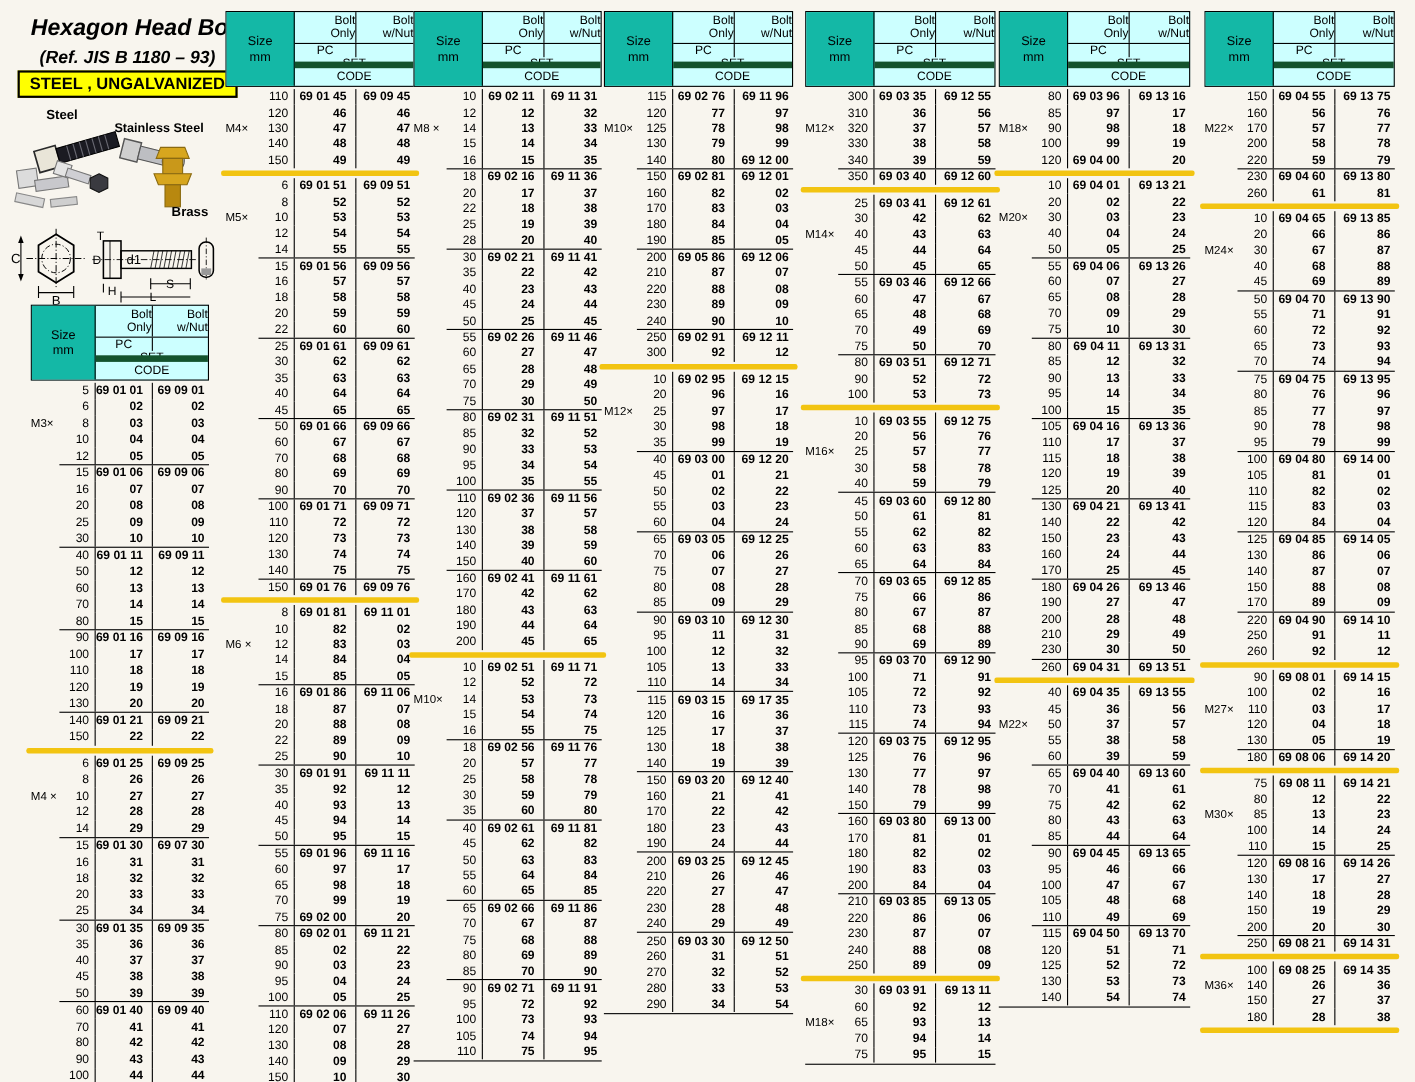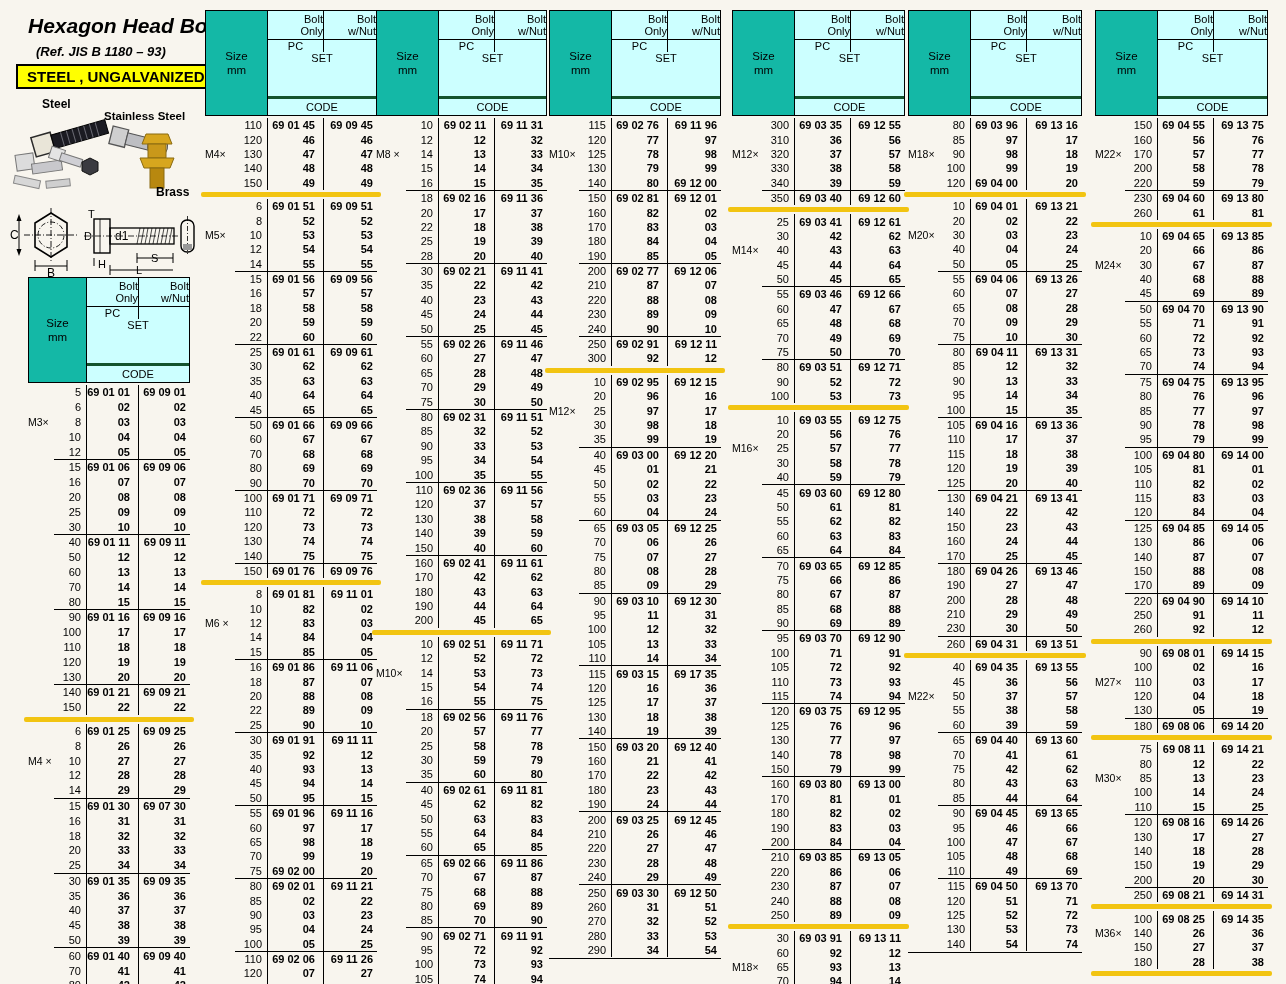--- a/index.html
+++ b/index.html
@@ -2,21 +2,21 @@
 <html><head>
 <meta charset="utf-8">
 <style>
   html,body{margin:0;padding:0;background:#f8f5ee;}
   body{font-family:"Liberation Sans","DejaVu Sans",sans-serif;color:#000;}
   .page{position:relative;width:1286px;height:984px;background:#f8f5ee;overflow:hidden;}
 
   
   .left-panel{position:absolute;left:0;top:0;width:202px;height:984px;}
   .page-title{position:absolute;left:28px;top:14px;font-size:21px;font-weight:bold;font-style:italic;white-space:nowrap;}
-  .ref-text{position:absolute;left:36px;top:44px;font-size:13px;font-weight:bold;font-style:italic;white-space:nowrap;}
+  .ref-text{position:absolute;left:36px;top:44px;font-size:16px;font-weight:bold;font-style:italic;white-space:nowrap;}
   .badge{position:absolute;left:16px;top:64px;background:#ffff00;border:2px solid #000;padding:2px 9px;font-size:15px;font-weight:bold;white-space:nowrap;}
   .photos{position:absolute;left:6px;top:92px;}
   .diagram{position:absolute;left:6px;top:206px;}
 
   
   .slot{position:absolute;}
   #table-slot-0{left:28px;top:277px;width:162px;--gut:30px;--sz:28px;--pc:52px;--rh:14.8px;}
   #table-slot-1{left:205px;top:10px;width:172px;}
   #table-slot-2{left:376px;top:10px;width:171px;}
   #table-slot-3{left:549px;top:10px;width:172px;}
@@ -30,21 +30,21 @@
   .th-size{width:calc(var(--gut) + var(--sz));background:#14b8a6;border-right:1px solid #000;display:flex;flex-direction:column;justify-content:center;align-items:center;font-size:11.5px;line-height:14px;box-sizing:border-box;}
   .th-main{flex:1;display:flex;flex-direction:column;}
   .th-r1{display:flex;height:28px;}
   .th-r1 .th-c{display:flex;flex-direction:column;justify-content:center;align-items:flex-end;font-size:11px;line-height:12px;box-sizing:border-box;}
   .th-r1 .th-c:first-child{width:var(--pc);border-right:1px solid #000;}
   .th-r1 .th-c:last-child{flex:1;}
   .th-r2{display:flex;height:16px;border-top:1px solid #000;flex-direction:column;}
   .th-r2 .th-c{display:flex;justify-content:center;align-items:center;font-size:11px;box-sizing:border-box;}
   .th-r2 .th-c:first-child{width:var(--pc);border-right:1px solid #000;}
   .th-r2 .th-c:last-child{flex:1;text-align:right;}
-  .th-r3{height:16px;border-top:3px solid #14532d;display:flex;justify-content:center;align-items:center;font-size:11px;margin-top:40px;}
+  .th-r3{height:16px;border-top:6px solid #14532d;display:flex;justify-content:center;align-items:center;font-size:11px;}
 
   .tbody{padding-top:2px;}
   .row{display:flex;height:var(--rh);align-items:center;}
   .cl{width:var(--gut);font-size:10.5px;white-space:nowrap;overflow:visible;box-sizing:border-box;}
   .cs{width:var(--sz);text-align:right;font-size:11px;padding-right:5px;box-sizing:border-box;}
   .cp{width:var(--pc);height:100%;border-left:1px solid #000;display:flex;align-items:center;justify-content:flex-end;padding-right:8px;font-weight:bold;font-size:11px;box-sizing:border-box;white-space:nowrap;}
   .cn{flex:1;height:100%;border-left:1px solid #000;display:flex;align-items:center;justify-content:flex-end;padding-right:4px;font-weight:bold;font-size:11px;box-sizing:border-box;white-space:nowrap;}
   .hl{border-top:1px solid #000;margin-left:calc(var(--gut) - 4px);}
   .endl{border-top:1.5px solid #000;margin-top:1px;}
   .yd{height:5px;background:#f2c411;margin:2px -4px 2px -4px;border-radius:2px;}
@@ -1335,21 +1335,21 @@
           <div class="row">
             <span class="cl"></span>
             <span class="cs">190</span>
             <span class="cp">85</span>
             <span class="cn">05</span>
           </div>
           <div class="hl"></div>
           <div class="row">
             <span class="cl"></span>
             <span class="cs">200</span>
-            <span class="cp">69 02 77</span>
+            <span class="cp">69 05 86</span>
             <span class="cn">69 12 06</span>
           </div>
           <div class="row">
             <span class="cl"></span>
             <span class="cs">210</span>
             <span class="cp">87</span>
             <span class="cn">07</span>
           </div>
           <div class="row">
             <span class="cl"></span>

